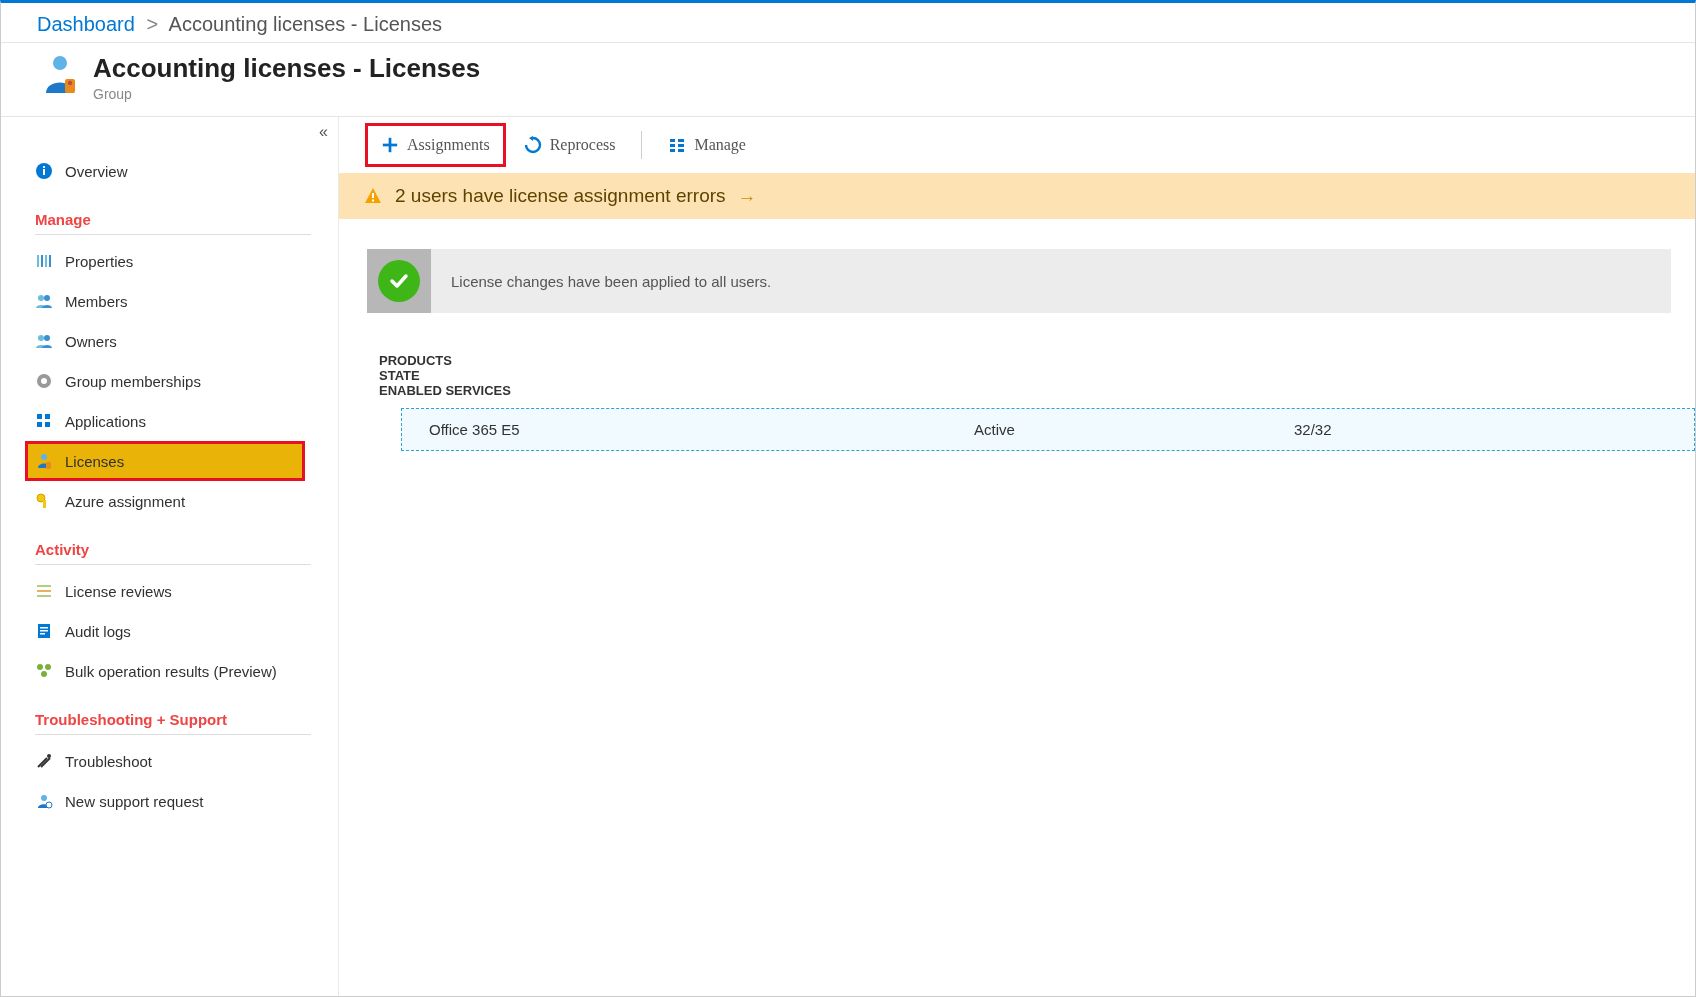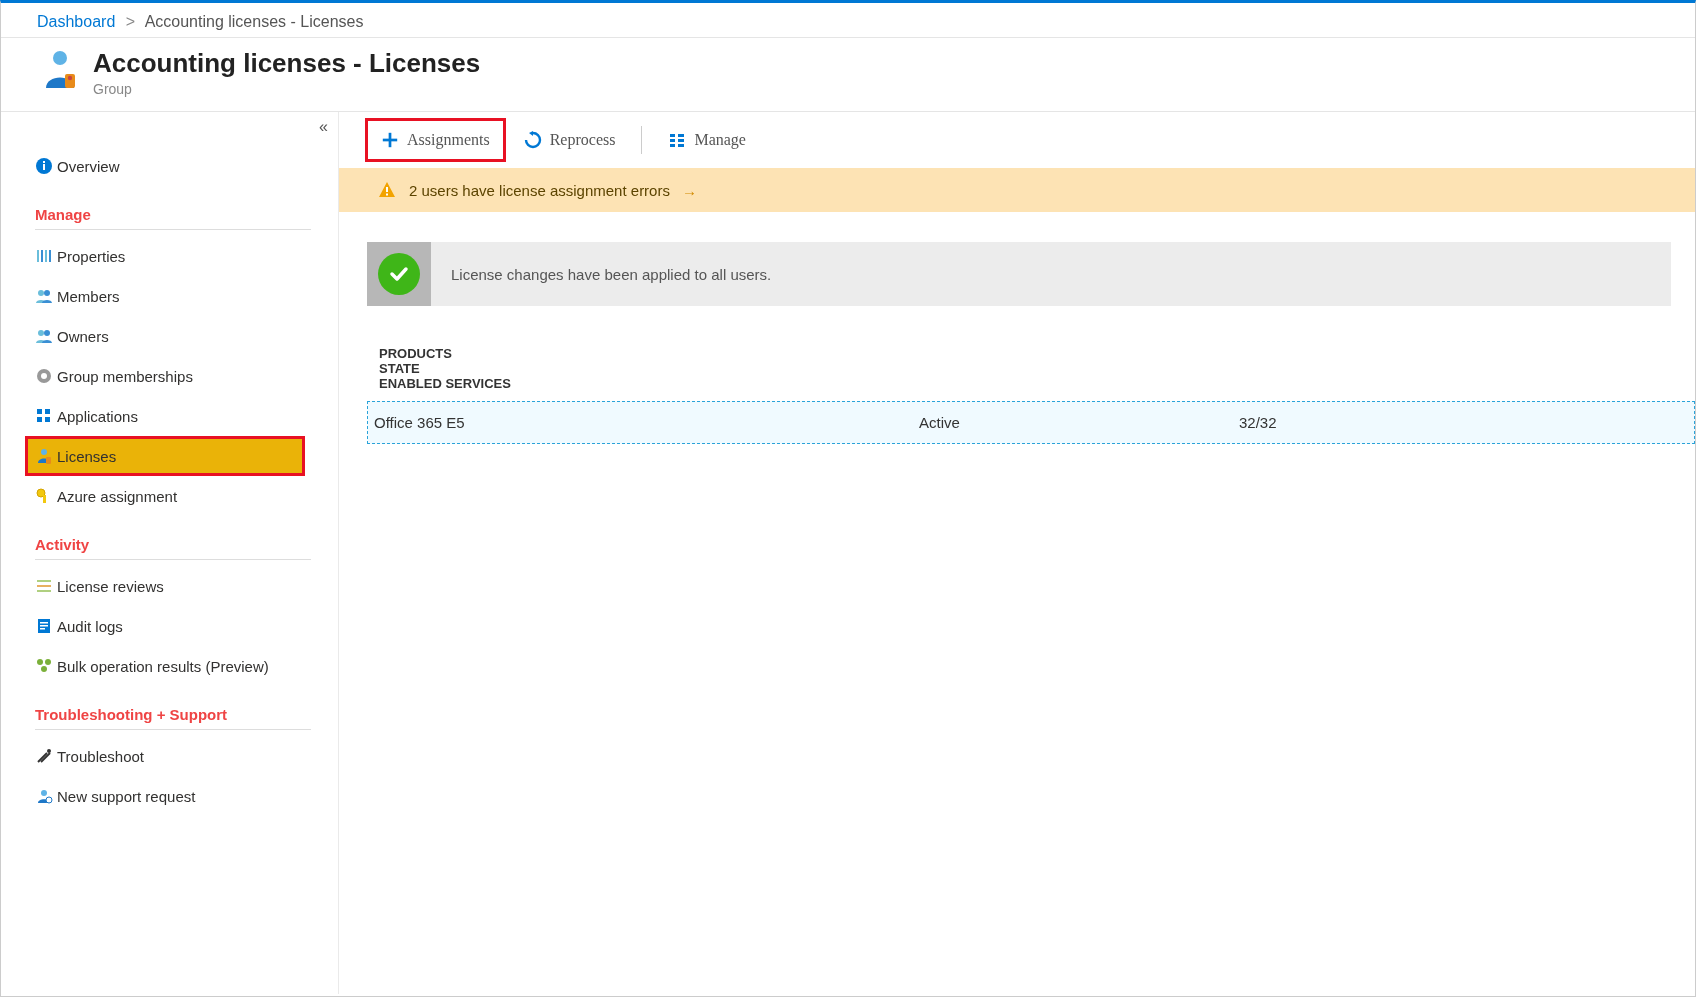--- a/index.html
+++ b/index.html
@@ -9,21 +9,21 @@
   color: #323130;
   background: #fff;
   width: 1696px;
   height: 997px;
   border: 1px solid #ccc;
   border-top: 3px solid #0078d4;
   overflow: hidden;
 }
 .breadcrumb {
   padding: 10px 36px 6px 36px;
-  font-size: 16px;
+  font-size: 20px;
   color: #555;
   border-bottom: 1px solid #e5e5e5;
 }
 .breadcrumb a { color: #0078d4; text-decoration: none; }
 .breadcrumb .sep { margin: 0 6px; color: #888; }
 
 .header-row {
   display: flex;
   align-items: flex-start;
   padding: 10px 36px 14px 36px;
@@ -58,21 +58,21 @@
   width: 276px;
 }
 .nav-item {
   display: flex;
   align-items: center;
   height: 40px;
   padding-left: 34px;
   font-size: 15px;
   color: #323130;
   cursor: pointer;
-  gap: 4px;
+  gap: 12px;
 }
 .nav-item .icon { width: 18px; height: 18px; flex-shrink: 0; display:flex; align-items:center; justify-content:center; }
 .nav-item.selected { background: #eab308; }
 .nav-item.highlight-red { outline: 3px solid #e81123; outline-offset: -3px; width: 280px; margin-left: 24px; padding-left: 10px; }
 
 .main { flex: 1; padding: 0; overflow: hidden; }
 
 .toolbar {
   display: flex;
   align-items: center;
@@ -90,25 +90,25 @@
   padding: 0 14px;
   gap: 8px;
   cursor: pointer;
 }
 .toolbar-btn .t-icon { width: 18px; height: 18px; display:flex; align-items:center; justify-content:center; }
 .toolbar-btn.highlight-red { outline: 3px solid #e81123; outline-offset: -1px; }
 .toolbar-sep { width: 1px; height: 28px; background: #ccc; margin: 0 6px; }
 
 .warning-banner {
   background: #fde3b4;
-  padding: 12px 24px 12px 38px;
+  padding: 12px 24px 12px 24px;
   display: flex;
   align-items: center;
   gap: 12px;
-  font-size: 15px;
+  font-size: 19px;
   color: #5c4400;
 }
 .warning-banner .arrow { color: #d18a00; font-weight: bold; }
 
 .success-banner {
   margin: 30px 24px 30px 28px;
   background: #ececec;
   display: flex;
   align-items: center;
   min-height: 64px;
@@ -138,25 +138,26 @@
   padding: 10px 12px;
   flex-direction: column;
 }
 .col-products { width: 545px; }
 .col-state { width: 320px; }
 .col-services { flex: 1; }
 
 .table-row {
   display: flex;
   align-items: center;
-  padding: 12px 6px;
+  padding: 12px 27px;
   font-size: 15px;
   color: #333;
   background: #f0faff;
   border: 1px dashed #2aa3d9;
+  margin-left: 34px;
 }
 
 svg { display: block; }
 </style>
 </head>
 <body>
 
 <div class="breadcrumb">
   <a>Dashboard</a>
   <span class="sep">&gt;</span>

